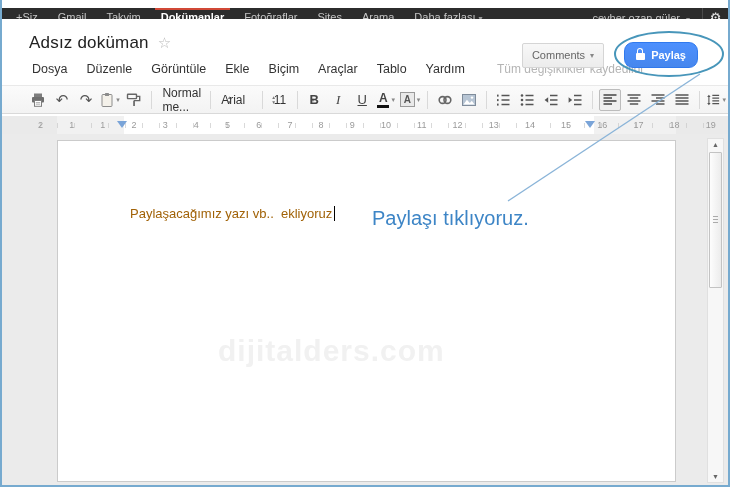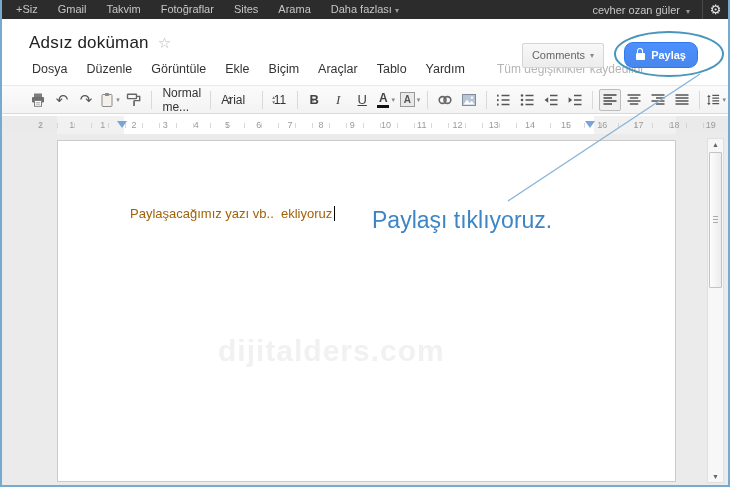--- a/index.html
+++ b/index.html
@@ -3,21 +3,21 @@
 <meta charset="utf-8">
 <style>
   * { margin:0; padding:0; box-sizing:border-box; }
   html,body { width:730px; height:487px; }
   body { font-family:"Liberation Sans", sans-serif; background:#fff; }
   .screen { position:relative; width:730px; height:487px; overflow:hidden;
             border-left:2px solid #76aacf; border-right:2px solid #76aacf; border-bottom:2px solid #76aacf;
             background:#fff; }
 
   
-  .topbar { position:absolute; top:0; left:0; right:0; height:19px; background:#2c2c2c;
+  .topbar { position:absolute; top:8px; left:0; right:0; height:19px; background:#2c2c2c;
             display:flex; align-items:center; font-size:11px; color:#c6c6c6; padding-left:4px; }
   .topbar-item { position:relative; height:19px; line-height:19px; padding:0 10px; cursor:pointer; white-space:nowrap; }
   .topbar-item.active { color:#fff; font-weight:bold; }
   .topbar-item.active::before { content:""; position:absolute; top:0; left:4px; right:4px; height:2px; background:#d14836; }
   .topbar-caret { font-size:8px; color:#999; margin-left:3px; }
   .topbar-right { margin-left:auto; display:flex; align-items:center; }
   .topbar-user { padding:0 6px; white-space:nowrap; cursor:pointer;margin-left:26px; }
   .topbar-gear { width:26px; text-align:center; border-left:1px solid #4a4a4a; margin-left:6px;
                  color:#e8e8e8; font-size:13px; line-height:19px; cursor:pointer; }
 
@@ -94,33 +94,34 @@
   .sb-arrow { position:absolute; left:0; right:0; height:11px; font-size:7px; color:#666; text-align:center;
               line-height:11px; cursor:pointer; }
   .sb-up { top:0; } .sb-down { bottom:0; }
   .sb-thumb { position:absolute; left:1px; right:1px; top:13px; height:136px; background:linear-gradient(90deg,#fdfdfd,#ececec);
               border:1px solid #c3c3c3; border-radius:1px; cursor:pointer; }
   .sb-grip { position:absolute; left:3px; right:3px; top:50%; margin-top:-4px; height:8px;
              background:repeating-linear-gradient(#aaa 0 1px,transparent 1px 3px); }
 
   
   .overlay { position:absolute; top:0; left:0; width:730px; height:487px; pointer-events:none; z-index:40; }
-  .annotation { position:absolute; left:370px; top:207px; font-size:23px; color:#3d85c6; z-index:41; white-space:nowrap; }
+  .annotation { position:absolute; left:370px; top:207px; font-size:20px; color:#3d85c6; z-index:41; white-space:nowrap; }
 
   svg.ic { display:block; }
 </style>
 </head>
 <body>
 
 <div class="screen">
 
   <div class="topbar">
     <div class="topbar-item">+Siz</div>
     <div class="topbar-item">Gmail</div>
     <div class="topbar-item">Takvim</div>
+    <div class="topbar-item active">Dokümanlar</div>
     <div class="topbar-item">Fotoğraflar</div>
     <div class="topbar-item">Sites</div>
     <div class="topbar-item">Arama</div>
     <div class="topbar-item">
       <span>Daha fazlası</span><span class="topbar-caret">▾</span>
     </div>
     <div class="topbar-right">
       <div class="topbar-user">
         <span>cevher ozan güler</span>
         <span class="topbar-caret">▾</span>

